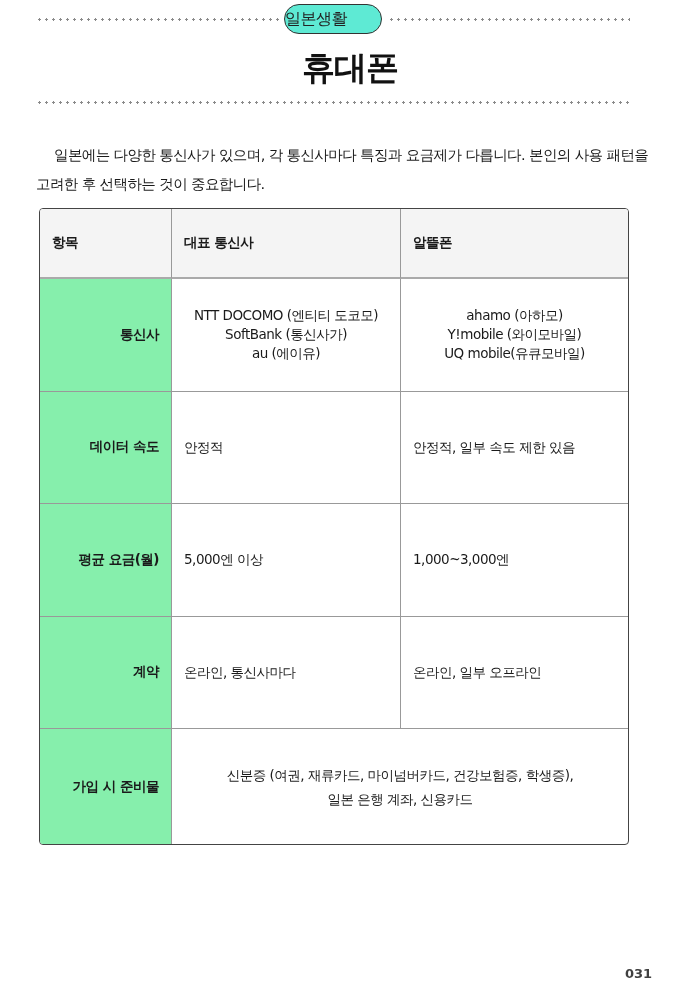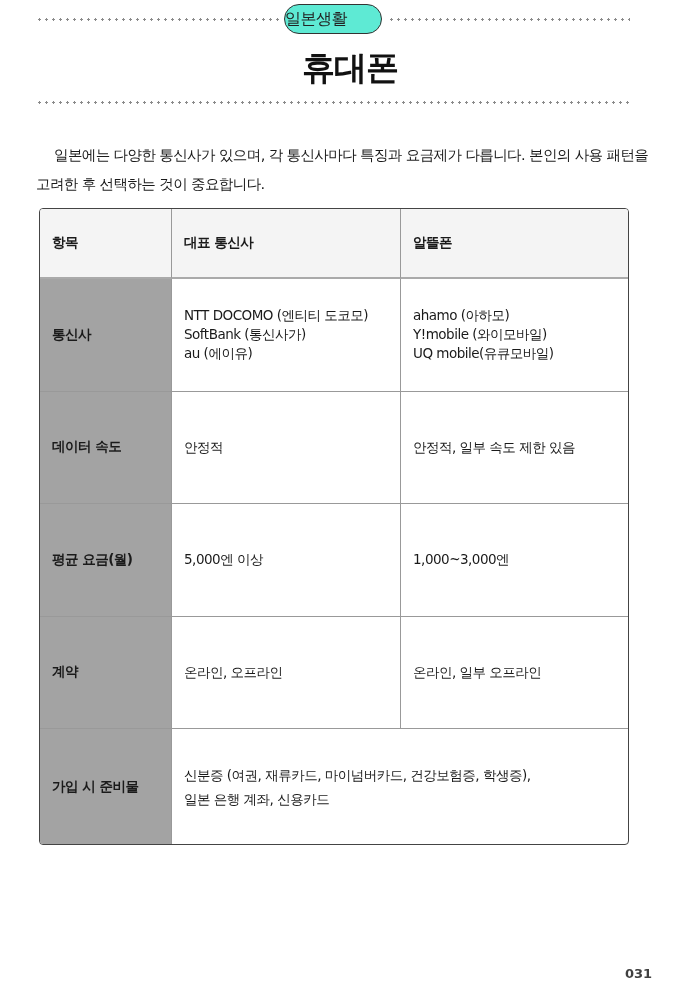--- a/index.html
+++ b/index.html
@@ -34,26 +34,26 @@
     border: 1.5px solid #444; border-radius: 4px; overflow: hidden;
     font-size: 13.5px; letter-spacing: -0.5px; table-layout: fixed;
   }
   .tbl td, .tbl th {
     border-right: 1px solid #999; border-bottom: 1px solid #999;
     padding: 0 12px; vertical-align: middle; color: #1a1a1a;
   }
   .tbl tr td:last-child, .tbl tr th:last-child { border-right: none; }
   .tbl tr:last-child td { border-bottom: none; }
   .tbl thead th { background: #f4f4f4; font-weight: bold; text-align: left; height: 68px; border-bottom: 2px solid #aaa; }
-  .tbl td.head { background: #a3a3a3; font-weight: bold; text-align: left; }
+  .tbl td.head { background: #86efac; font-weight: bold; text-align: right; }
   .tbl td.cell { text-align: left; line-height: 19px; }
   .row-std { height: 94px; }
   .row-1 { height: 94px; }
   .row-last { height: 96px; }
-  .line { display: block; }
+  .line { display: block; text-align: center; }
   .page-num {
     position: absolute; left: 625px; top: 966px; font-size: 13px; font-weight: bold; color: #404040;
   }
 </style>
 </head>
 <body>
 
 <div class="dots" style="left:36px; top:18px; width:246px;"></div>
 <div class="tag">
     <span>일본생활</span>
@@ -98,21 +98,21 @@
       <td class="cell">안정적</td>
       <td class="cell">안정적, 일부 속도 제한 있음</td>
     </tr>
     <tr class="row-std">
       <td class="head">평균 요금(월)</td>
       <td class="cell">5,000엔 이상</td>
       <td class="cell">1,000~3,000엔</td>
     </tr>
     <tr class="row-std">
       <td class="head">계약</td>
-      <td class="cell">온라인, 오프라인</td>
+      <td class="cell">온라인, 통신사마다</td>
       <td class="cell">온라인, 일부 오프라인</td>
     </tr>
     <tr class="row-last">
       <td class="head">가입 시 준비물</td>
       <td class="cell" colspan="2" style="line-height:24px;">
         <span class="line">신분증 (여권, 재류카드, 마이넘버카드, 건강보험증, 학생증),</span>
         <span class="line">일본 은행 계좌, 신용카드</span>
       </td>
     </tr>
   </tbody>

